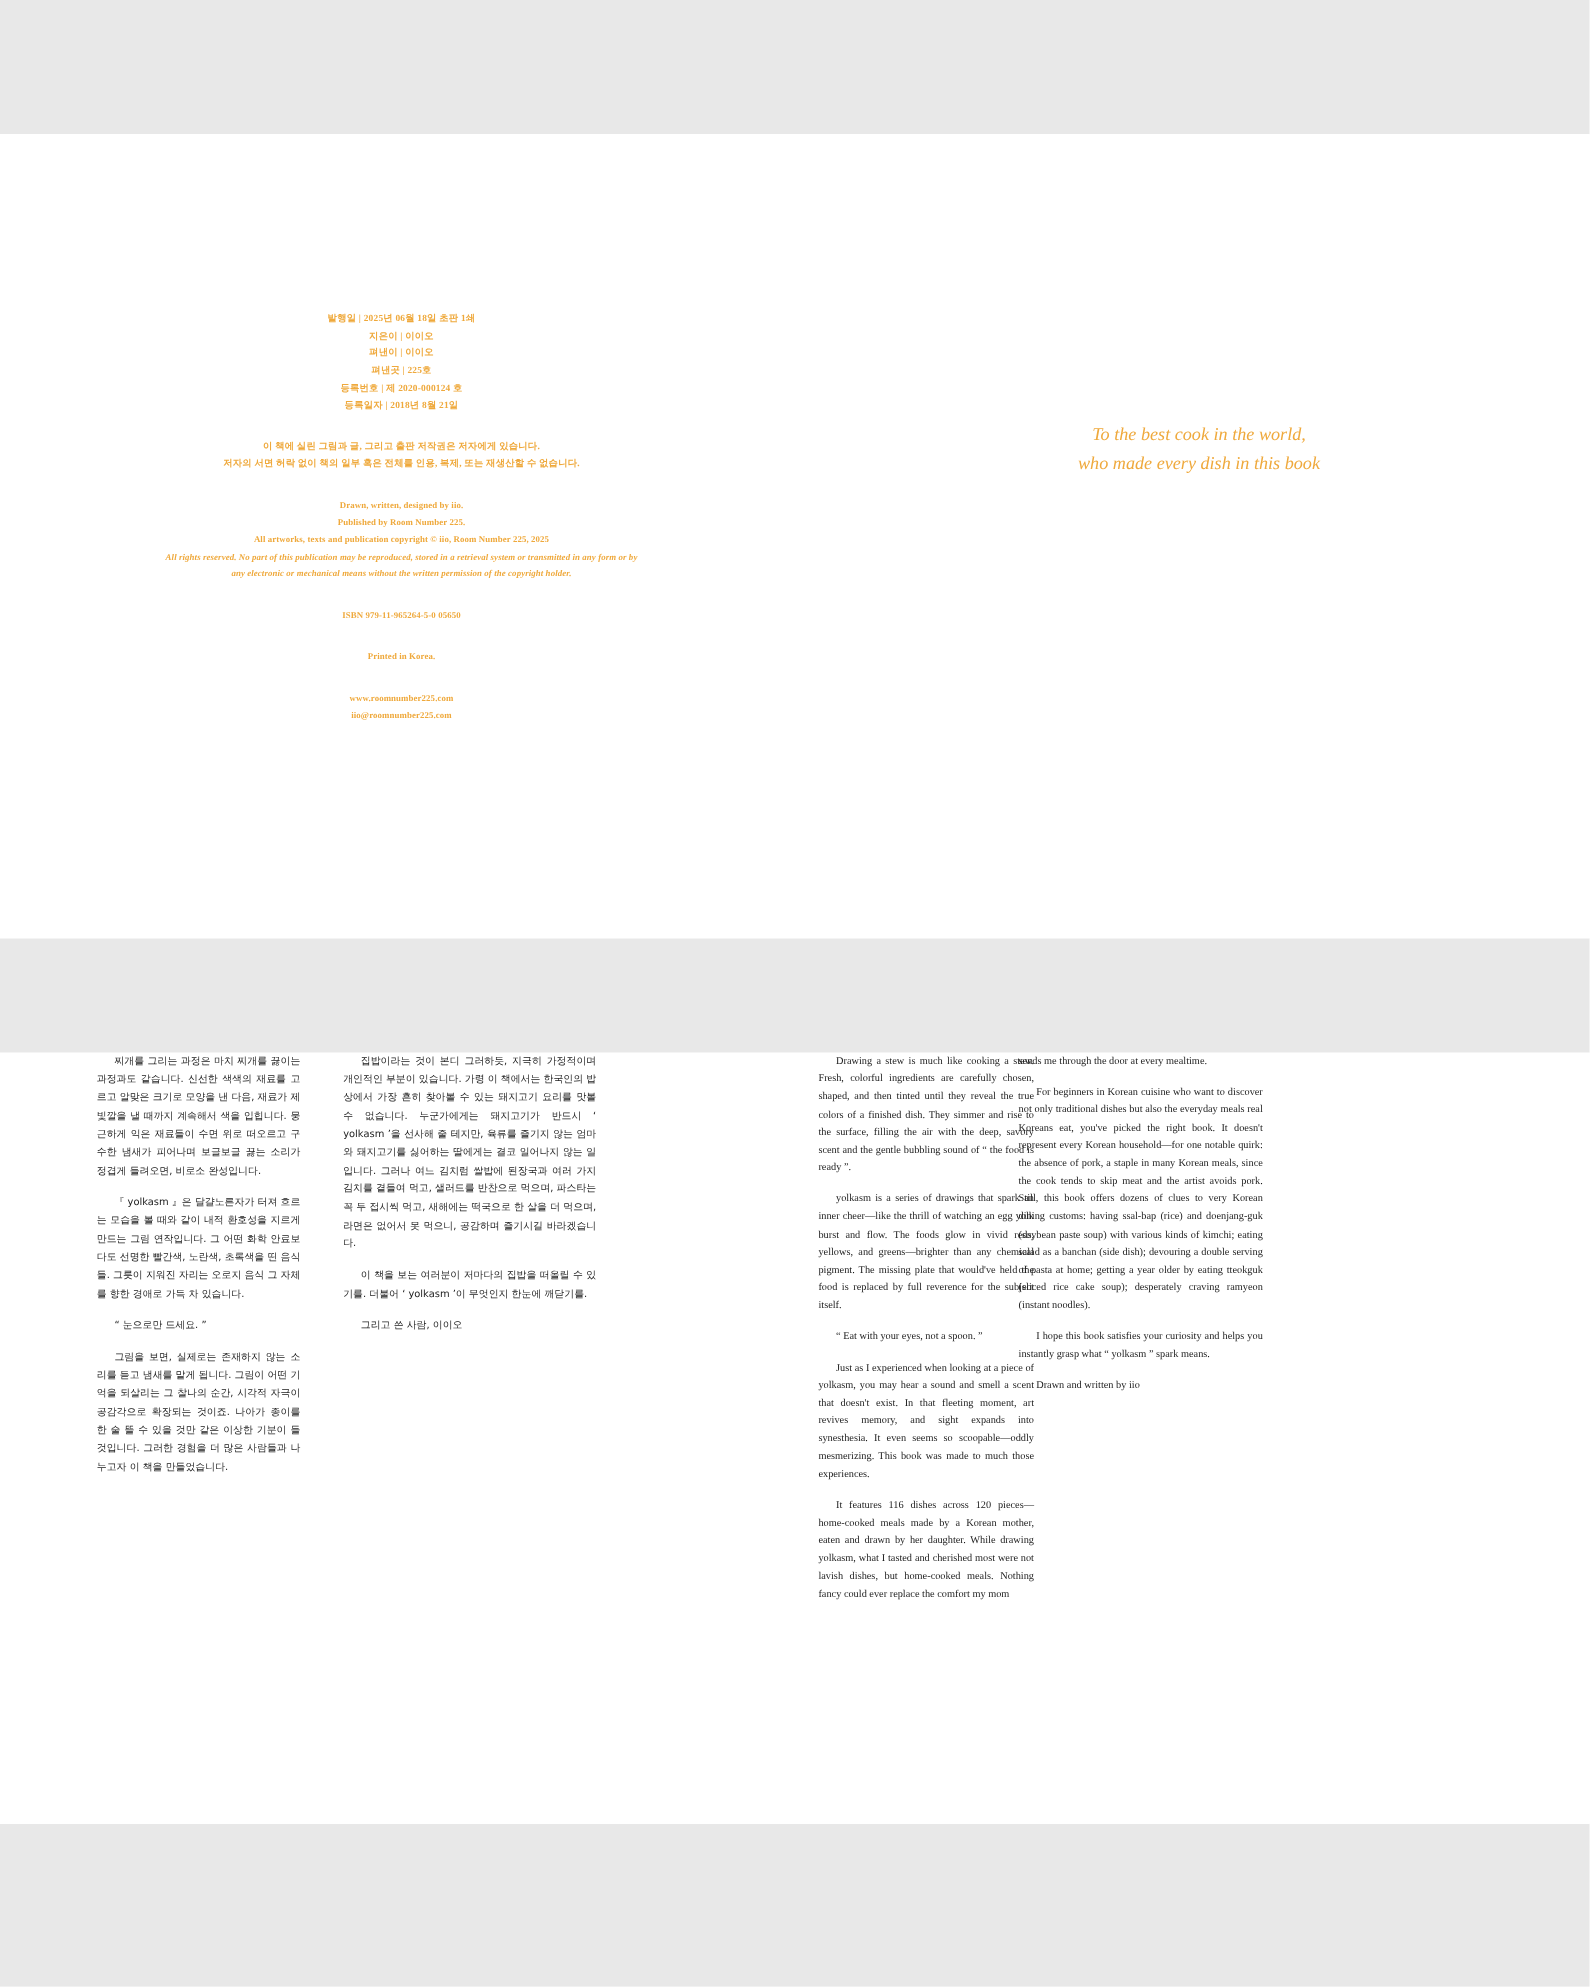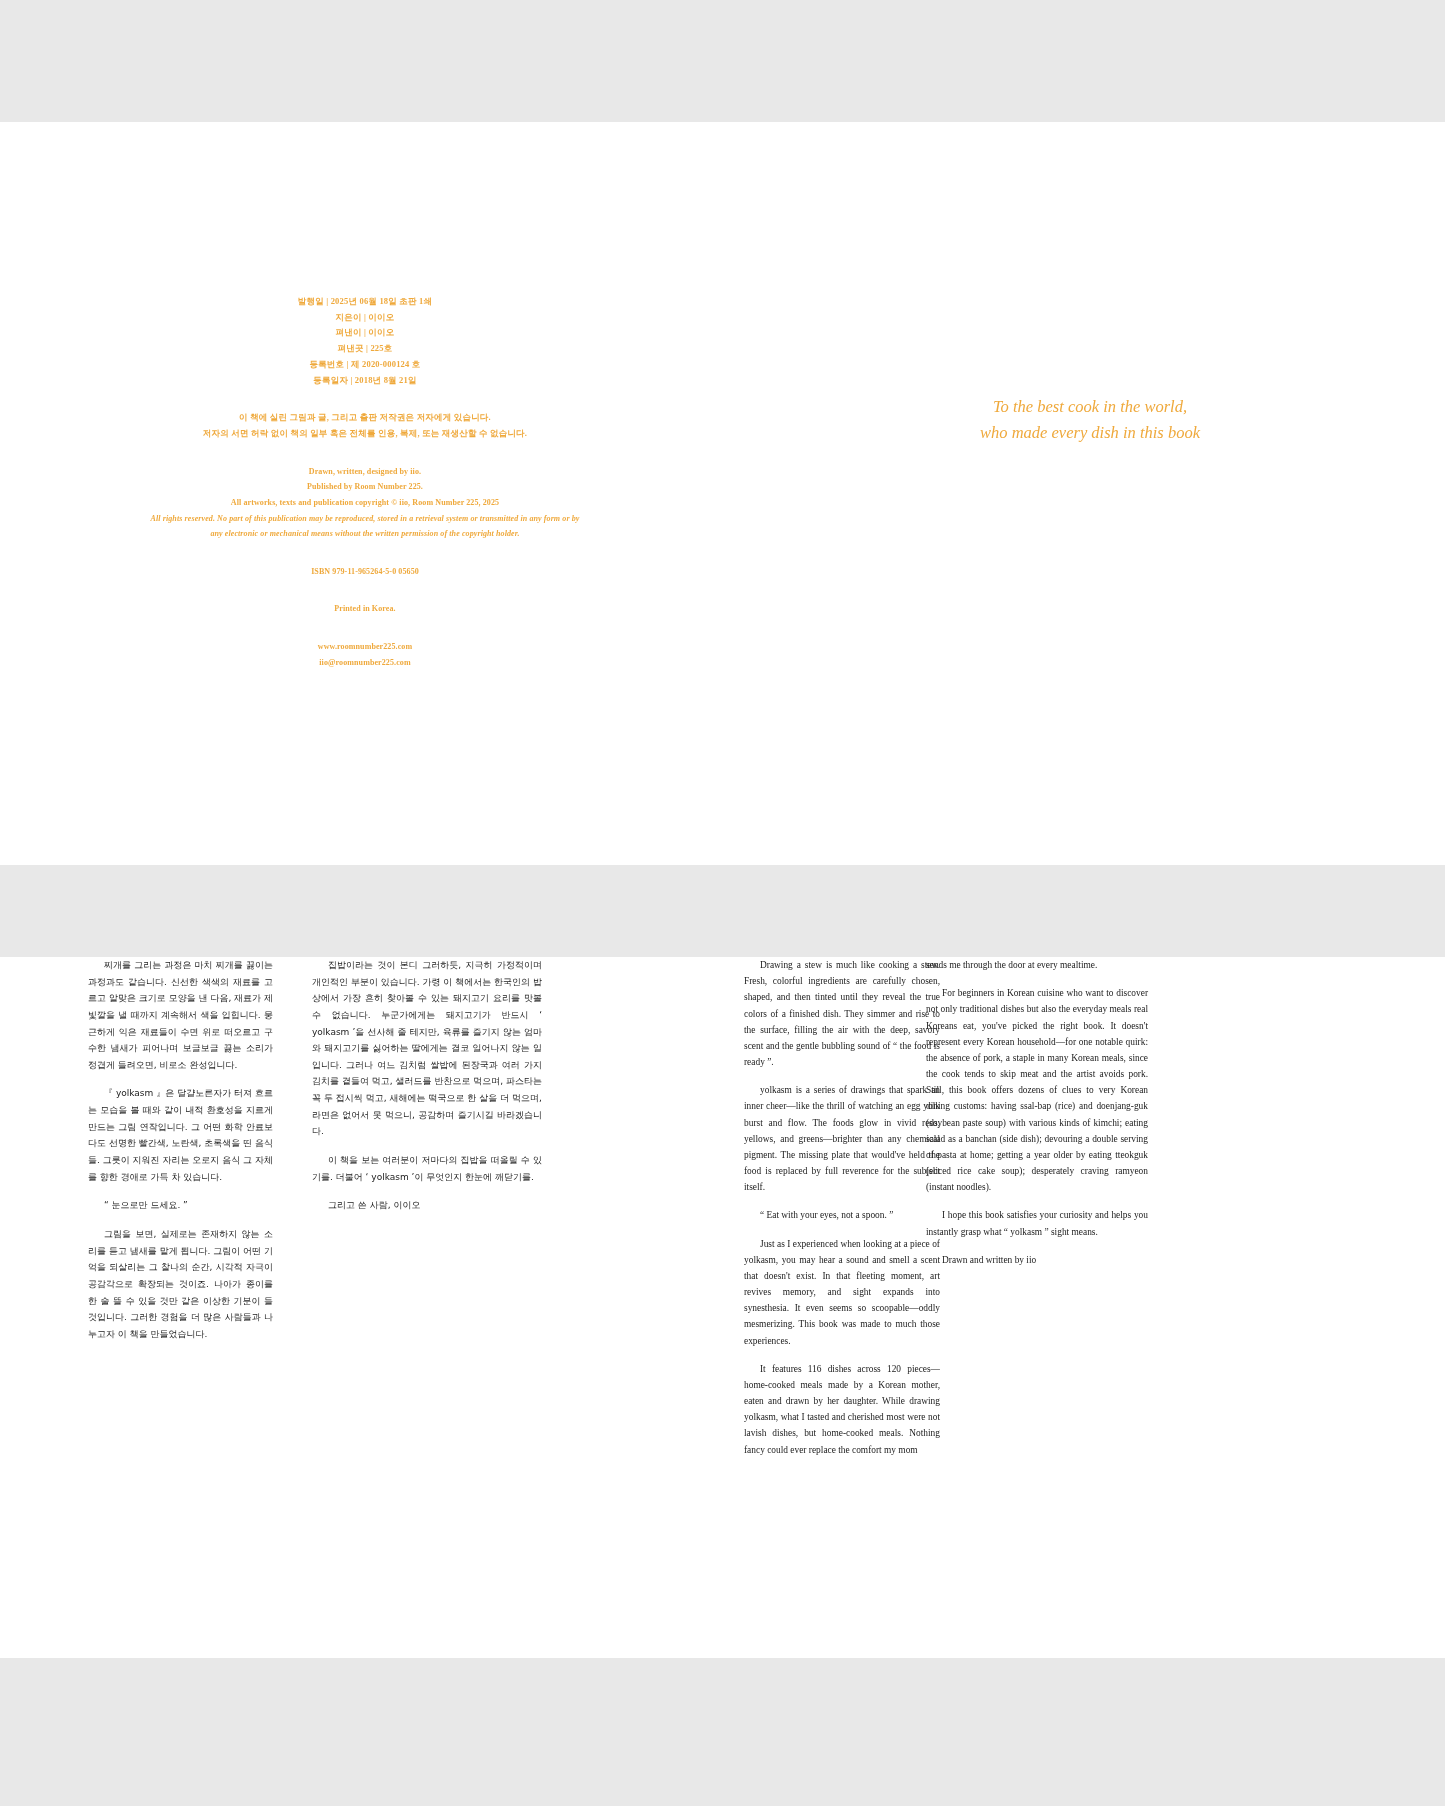--- a/index.html
+++ b/index.html
@@ -23,21 +23,21 @@
   #band-top    { top: 0;    height: 122px; }
   #band-mid    { top: 853px; height: 104px; }
   #band-bottom { top: 1658px; height: 148px; }
 
   .spread {
     position: absolute;
     left: 0;
     width: 1445px;
     background: #ffffff;
   }
-  #spread-colophon { top: 122px; height: 731px; margin-top: 12px; }
+  #spread-colophon { top: 122px; height: 731px; }
   #spread-essay    { top: 957px; height: 701px; }
 
   
   .colophon {
     position: absolute;
     left: 150px;
     top: 160px;
     width: 430px;
     text-align: center;
     color: #efa93c;
@@ -154,17 +154,17 @@
     <p>Drawing a stew is much like cooking a stew. Fresh, colorful ingredients are carefully chosen, shaped, and then tinted until they reveal the true colors of a finished dish. They simmer and rise to the surface, filling the air with the deep, savory scent and the gentle bubbling sound of “ the food is ready ”.</p>
     <p>yolkasm is a series of drawings that spark an inner cheer—like the thrill of watching an egg yolk burst and flow. The foods glow in vivid reds, yellows, and greens—brighter than any chemical pigment. The missing plate that would've held the food is replaced by full reverence for the subject itself.</p>
     <p>“ Eat with your eyes, not a spoon. ”</p>
     <p>Just as I experienced when looking at a piece of yolkasm, you may hear a sound and smell a scent that doesn't exist. In that fleeting moment, art revives memory, and sight expands into synesthesia. It even seems so scoopable—oddly mesmerizing. This book was made to much those experiences.</p>
     <p>It features 116 dishes across 120 pieces—home-cooked meals made by a Korean mother, eaten and drawn by her daughter. While drawing yolkasm, what I tasted and cherished most were not lavish dishes, but home-cooked meals. Nothing fancy could ever replace the comfort my mom</p>
   </div>
 
   <div class="col" id="col4">
     <p class="noindent">sends me through the door at every mealtime.</p>
     <p>For beginners in Korean cuisine who want to discover not only traditional dishes but also the everyday meals real Koreans eat, you've picked the right book. It doesn't represent every Korean household—for one notable quirk: the absence of pork, a staple in many Korean meals, since the cook tends to skip meat and the artist avoids pork. Still, this book offers dozens of clues to very Korean dining customs: having ssal-bap (rice) and doenjang-guk (soybean paste soup) with various kinds of kimchi; eating salad as a banchan (side dish); devouring a double serving of pasta at home; getting a year older by eating tteokguk (sliced rice cake soup); desperately craving ramyeon (instant noodles).</p>
-    <p>I hope this book satisfies your curiosity and helps you instantly grasp what “ yolkasm ” sight means.</p>
+    <p>I hope this book satisfies your curiosity and helps you instantly grasp what “ yolkasm ” spark means.</p>
     <p class="sig">Drawn and written by iio</p>
   </div>
 
 </div>
 
 </body></html>

